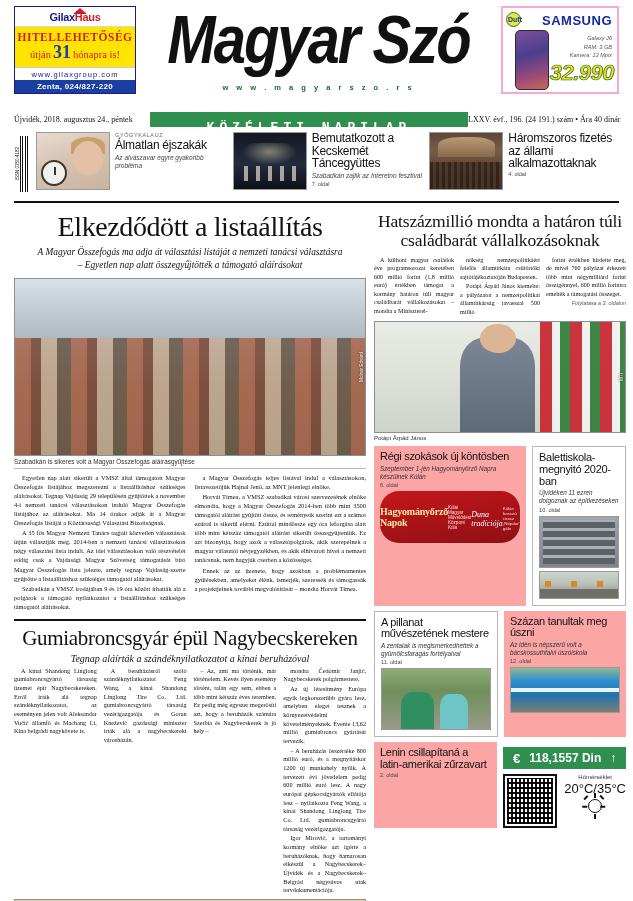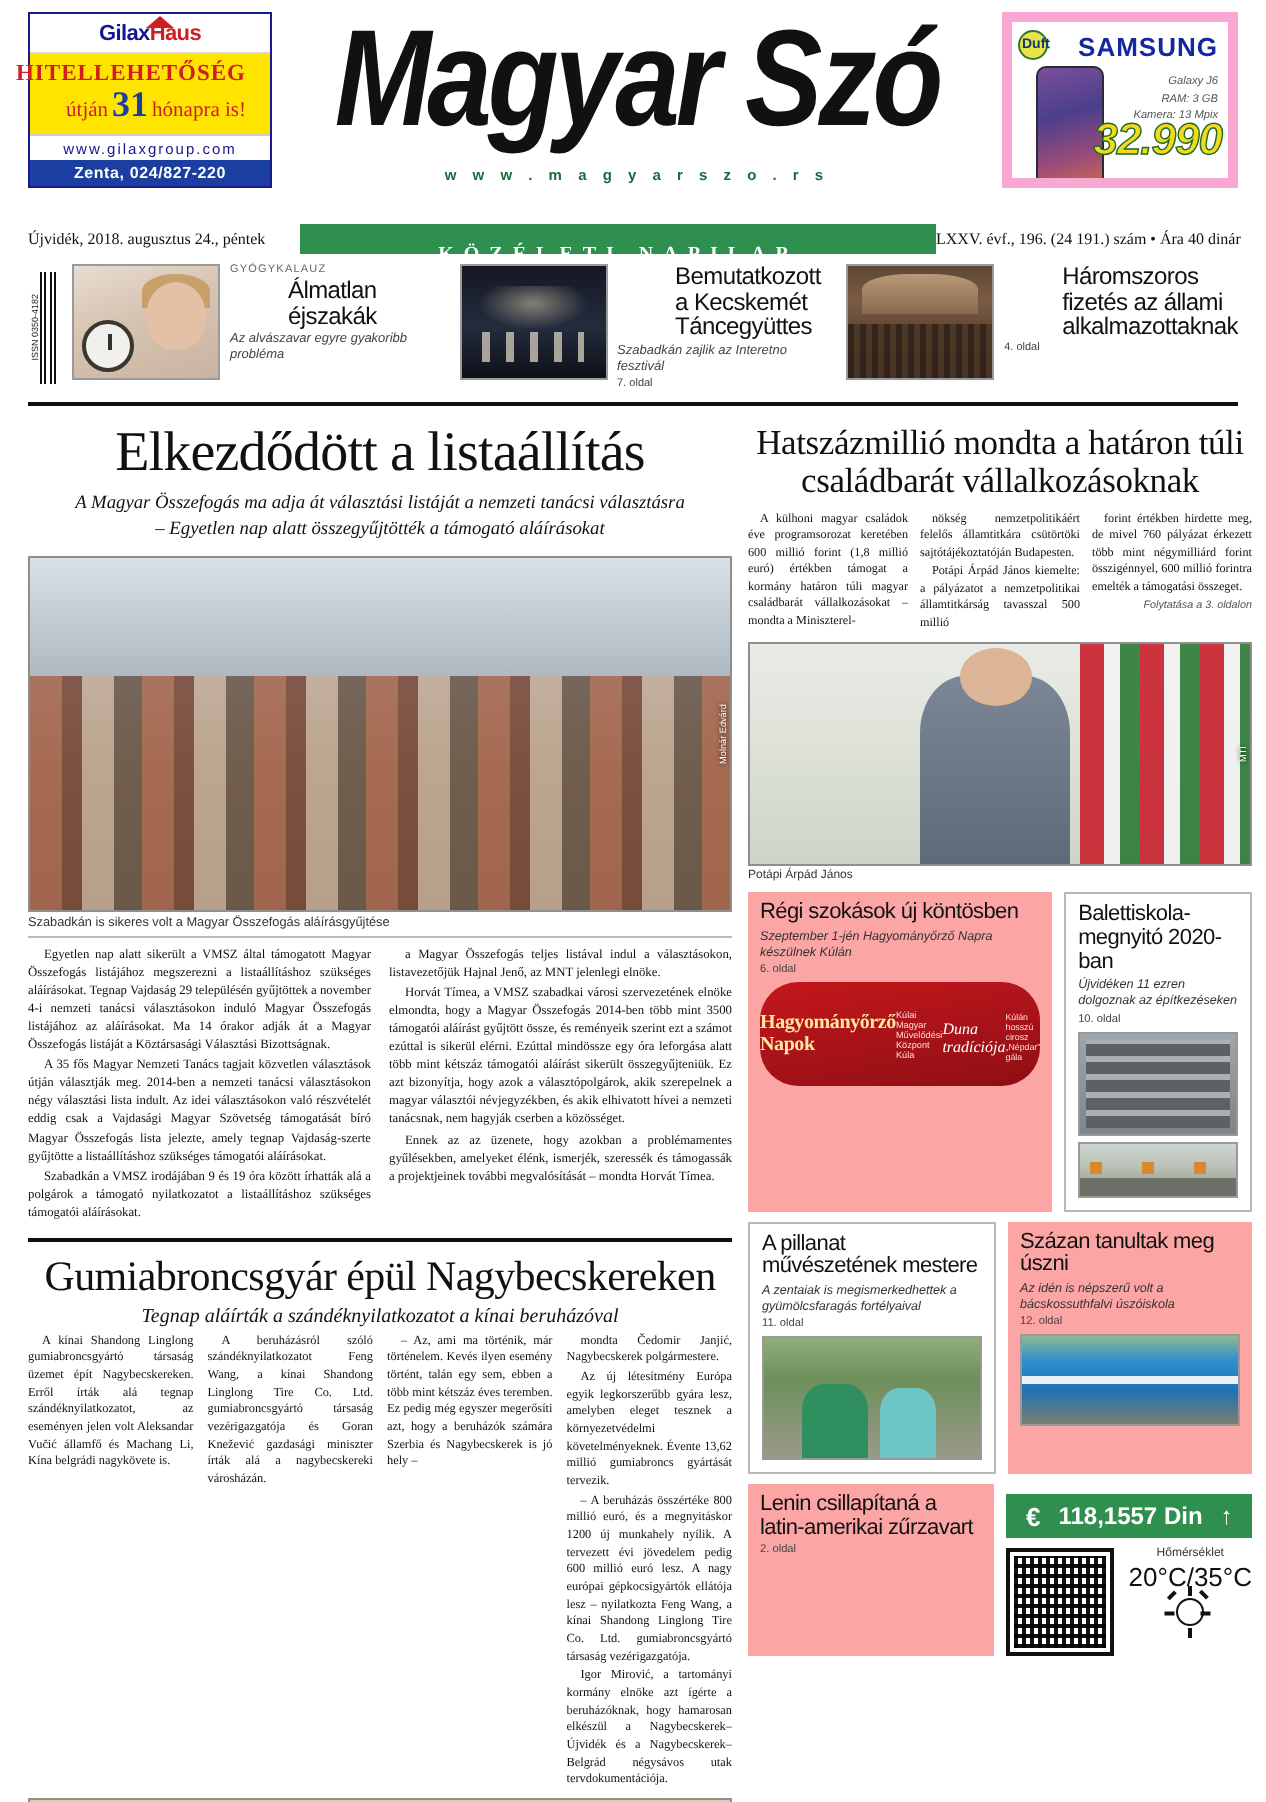--- a/index.html
+++ b/index.html
@@ -18,40 +18,40 @@
   .ad-gilax { width: 122px; height: 88px; border: 1px solid #1a1a8c; background: #fff;
               display: flex; flex-direction: column; flex: 0 0 auto; }
   .gilax-top { background:#fff; height: 20px; display:flex; align-items:center; justify-content:center;
                border-bottom: 1px solid #d8d8d8; position:relative; }
   .gilax-logo { font-family:"Liberation Sans", sans-serif; font-weight:bold; font-size:11px; color:#15158f;
                 letter-spacing:-0.3px; }
   .gilax-logo .red { color:#d01f22; }
   .gilax-roof { position:absolute; left:58px; top:1px; width:0; height:0;
                 border-left:7px solid transparent; border-right:7px solid transparent; border-bottom:6px solid #d01f22; }
   .gilax-yellow { background:#ffe400; flex:1; display:flex; flex-direction:column;
-                  align-items:flex-end; justify-content:center; padding:1px 12px; }
+                  align-items:center; justify-content:center; padding:1px 0; }
   .gilax-l1 { font-family:"Liberation Serif", serif; font-weight:bold; font-size:11.5px; color:#d01f22;
               letter-spacing:0.5px; line-height:1.05; }
   .gilax-l2 { font-family:"Liberation Serif", serif; font-size:10.5px; color:#d01f22; line-height:1.1;
               display:flex; align-items:baseline; gap:2px; }
   .gilax-l2 b { font-size:18px; color:#1a3fa0; font-weight:bold; }
   .gilax-url { background:#fff; font-family:"Liberation Sans", sans-serif; font-size:7.5px; color:#15158f;
                text-align:center; letter-spacing:1px; padding:1.5px 0; border-top:1px solid #ccc;}
   .gilax-bot { background:#1a3fa0; color:#fff; font-family:"Liberation Sans", sans-serif; font-size:8px;
                text-align:center; padding:2px 0; font-weight:bold; letter-spacing:0.3px; }
 
   .title-block { flex:1; display:flex; flex-direction:column; align-items:center; justify-content:flex-start;
                  padding-top: 2px; }
   .paper-title { font-family:"Liberation Sans", sans-serif; font-weight:bold; font-size:58px; color:#111;
                  letter-spacing:-2px; line-height:0.92; font-style:italic; transform: scaleY(1.18); transform-origin: top center;
                  white-space:nowrap; }
   .paper-url { font-family:"Liberation Sans", sans-serif; font-size:7.5px; letter-spacing:3px; color:#1b6b3a;
                margin-top: 22px; font-weight:bold; }
 
-  .ad-samsung { width:118px; height:88px; border:5px solid #f9a8d4; background:#fff; flex:0 0 auto;
+  .ad-samsung { width:118px; height:88px; border:2px solid #f9a8d4; background:#fff; flex:0 0 auto;
                 position:relative; overflow:hidden; }
   .duft { position:absolute; left:3px; top:3px; width:40px; height:17px; background:#fff; border-radius:3px;
           display:flex; align-items:center; }
   .duft-ball { width:15px; height:15px; border-radius:50%; background:#e9e34a; border:1px solid #2a7a2a; }
   .duft-txt { font-family:"Liberation Sans", sans-serif; font-size:7px; font-weight:bold; color:#12367a;
               margin-left:-13px; z-index:2; }
   .samsung-word { position:absolute; right:5px; top:5px; font-family:"Liberation Sans", sans-serif;
                   font-weight:bold; font-size:13px; color:#1428a0; letter-spacing:0.5px; }
   .phone { position:absolute; left:12px; top:22px; width:34px; height:60px; border-radius:5px;
            background:linear-gradient(165deg,#7a4f9a 0%,#4b3f8c 40%,#9a4a7a 75%,#c96a50 100%);
@@ -61,39 +61,39 @@
                font-style:italic; }
   .sams-price { position:absolute; right:3px; bottom:6px; font-family:"Liberation Sans", sans-serif;
                 font-weight:bold; font-style:italic; font-size:22px; color:#f3d91a;
                 -webkit-text-stroke:0.7px #1a6a2a; letter-spacing:-0.5px; }
 
   
   .greenbar-row { position:relative; display:flex; align-items:center; height:15px; margin-top:-6px; }
   .gb-left { font-family:"Liberation Serif", serif; font-size:8px; color:#111; width:150px;
              padding-left:14px; white-space:nowrap; }
   .gb-mid { flex:1; background:#2f8f4e; height:15px; display:flex; align-items:center; justify-content:center; }
-  .gb-mid span { font-family:Liberation Serif, serif; font-weight:bold; font-size:10px; color:#fff;
+  .gb-mid span { font-family:Liberation Mono, monospace; font-weight:bold; font-size:13px; color:#fff;
                  letter-spacing:5px;margin-top:16px; }
   .gb-right { font-family:"Liberation Serif", serif; font-size:8px; color:#111; width:165px;
               text-align:right; padding-right:14px; white-space:nowrap; }
 
   
   .teasers { display:flex; align-items:stretch; gap:0; padding:5px 14px 4px 14px; height:72px; }
   .barcode { width:15px; display:flex; align-items:center; justify-content:center; }
   .barcode .bars { width:11px; height:56px;
     background: repeating-linear-gradient(90deg,#111 0 1px,#fff 1px 2px,#111 2px 3.2px,#fff 3.2px 5px); }
   .barcode .bc-txt { font-family:"Liberation Sans", sans-serif; font-size:4.5px; writing-mode:vertical-rl;
                      transform:rotate(180deg); color:#222; margin-left:1px;}
   .teaser { display:flex; gap:5px; flex:1; align-items:flex-start; padding-left:7px; }
   .t-photo { width:74px; height:58px; border:1px solid #9a9a9a; flex:0 0 auto; position:relative; overflow:hidden; }
   .t-text { flex:1; min-width:0; }
   .t-kicker { font-family:"Liberation Sans", sans-serif; font-size:5.5px; color:#666; letter-spacing:0.6px;
               text-transform:uppercase; margin-bottom:1px; }
   .t-head { font-family:"Liberation Sans", sans-serif; font-size:12px; color:#111; line-height:1.05;
-            letter-spacing:-0.3px;margin-left:29px; }
+            letter-spacing:-0.3px; }
   .t-sub { font-family:"Liberation Sans", sans-serif; font-style:italic; font-size:6.5px; color:#444;
            line-height:1.25; margin-top:2px; }
   .t-page { font-family:"Liberation Sans", sans-serif; font-size:5.5px; color:#444; margin-top:1px; }
 
   .rule-thick { height:2px; background:#111; margin:2px 14px 0 14px; }
 
   
   .main { display:flex; padding:0 14px; gap:8px; height:694px; }
   .col-left { width:352px; flex:0 0 auto; }
   .col-right { width:252px; flex:0 0 auto; }

